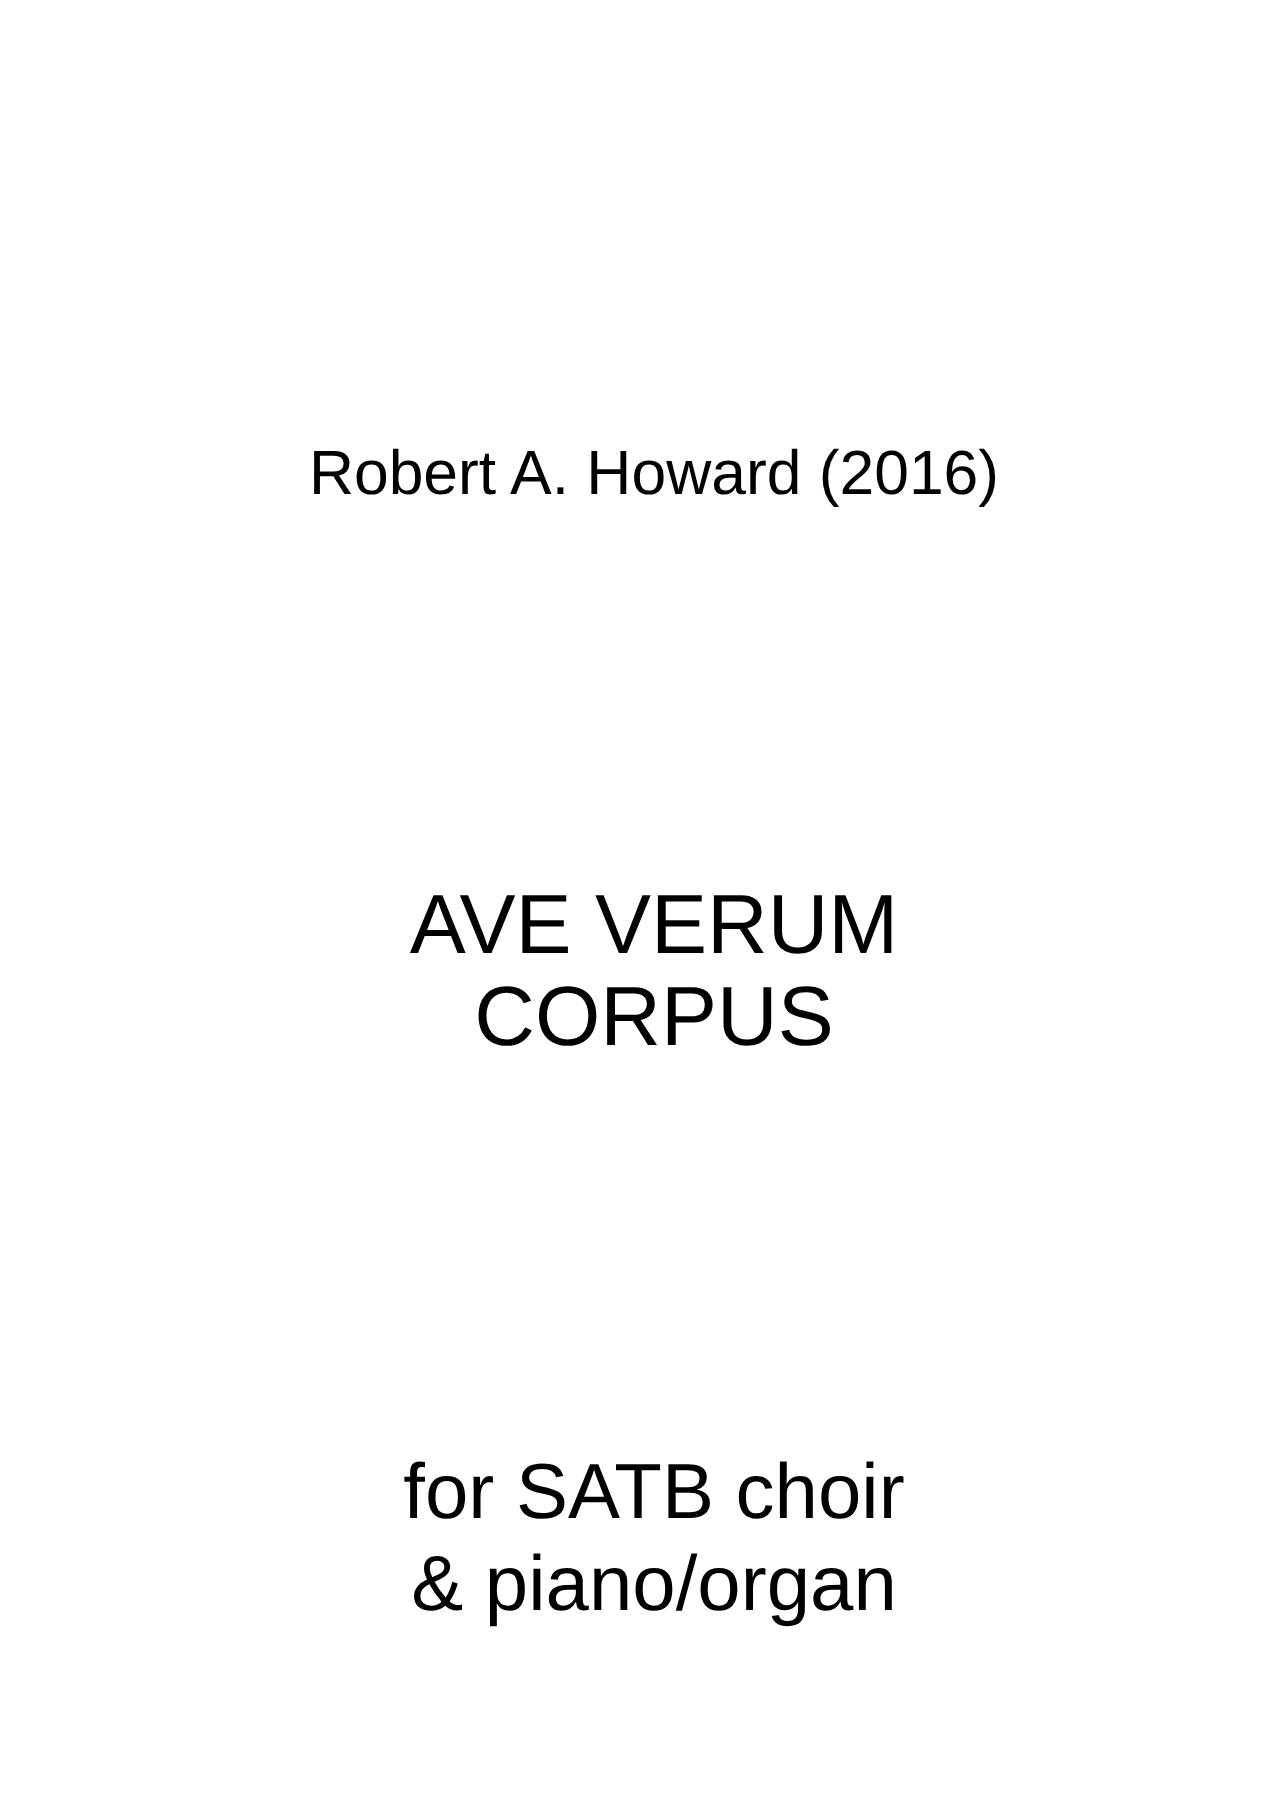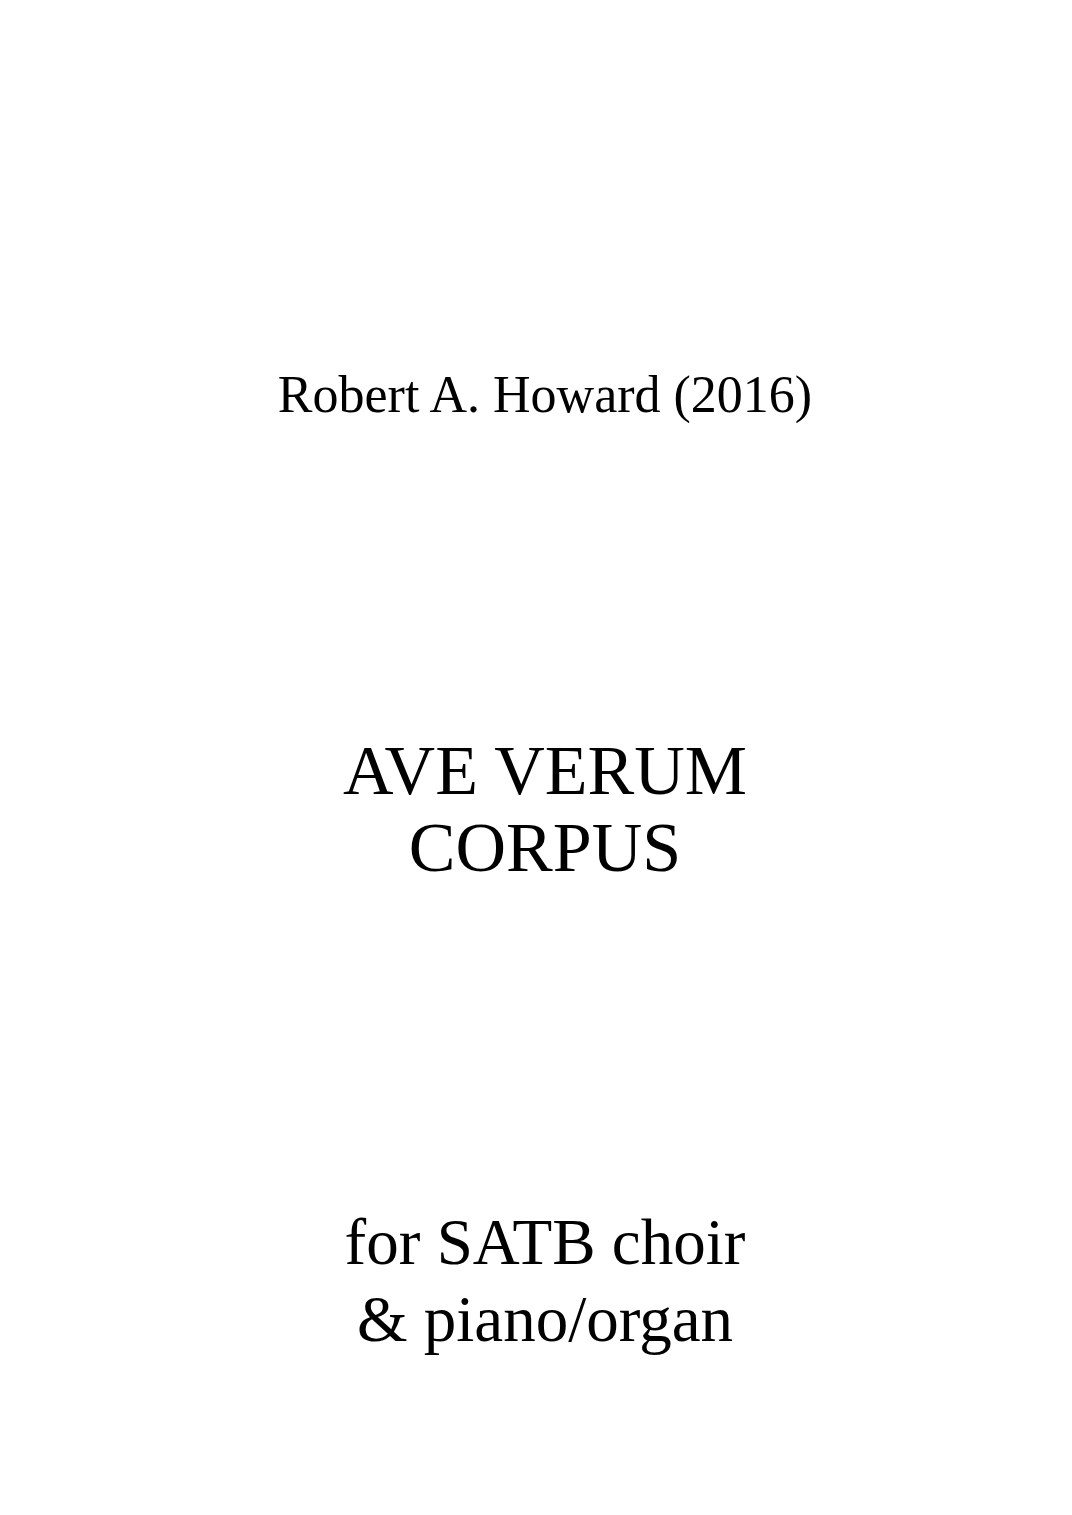--- a/index.html
+++ b/index.html
@@ -6,21 +6,21 @@
     margin: 0;
     padding: 0;
     background: #ffffff;
   }
   .page {
     position: relative;
     width: 1072px;
     height: 1515px;
     background: #ffffff;
     overflow: hidden;
-    font-family: Liberation Serif, serif;
+    font-family: Liberation Sans, sans-serif;
     color: #000000;
   }
   .text-block {
     position: absolute;
     left: 0;
     right: 0;
     text-align: center;
     transform: translateX(9px); 
     white-space: nowrap;
   }

